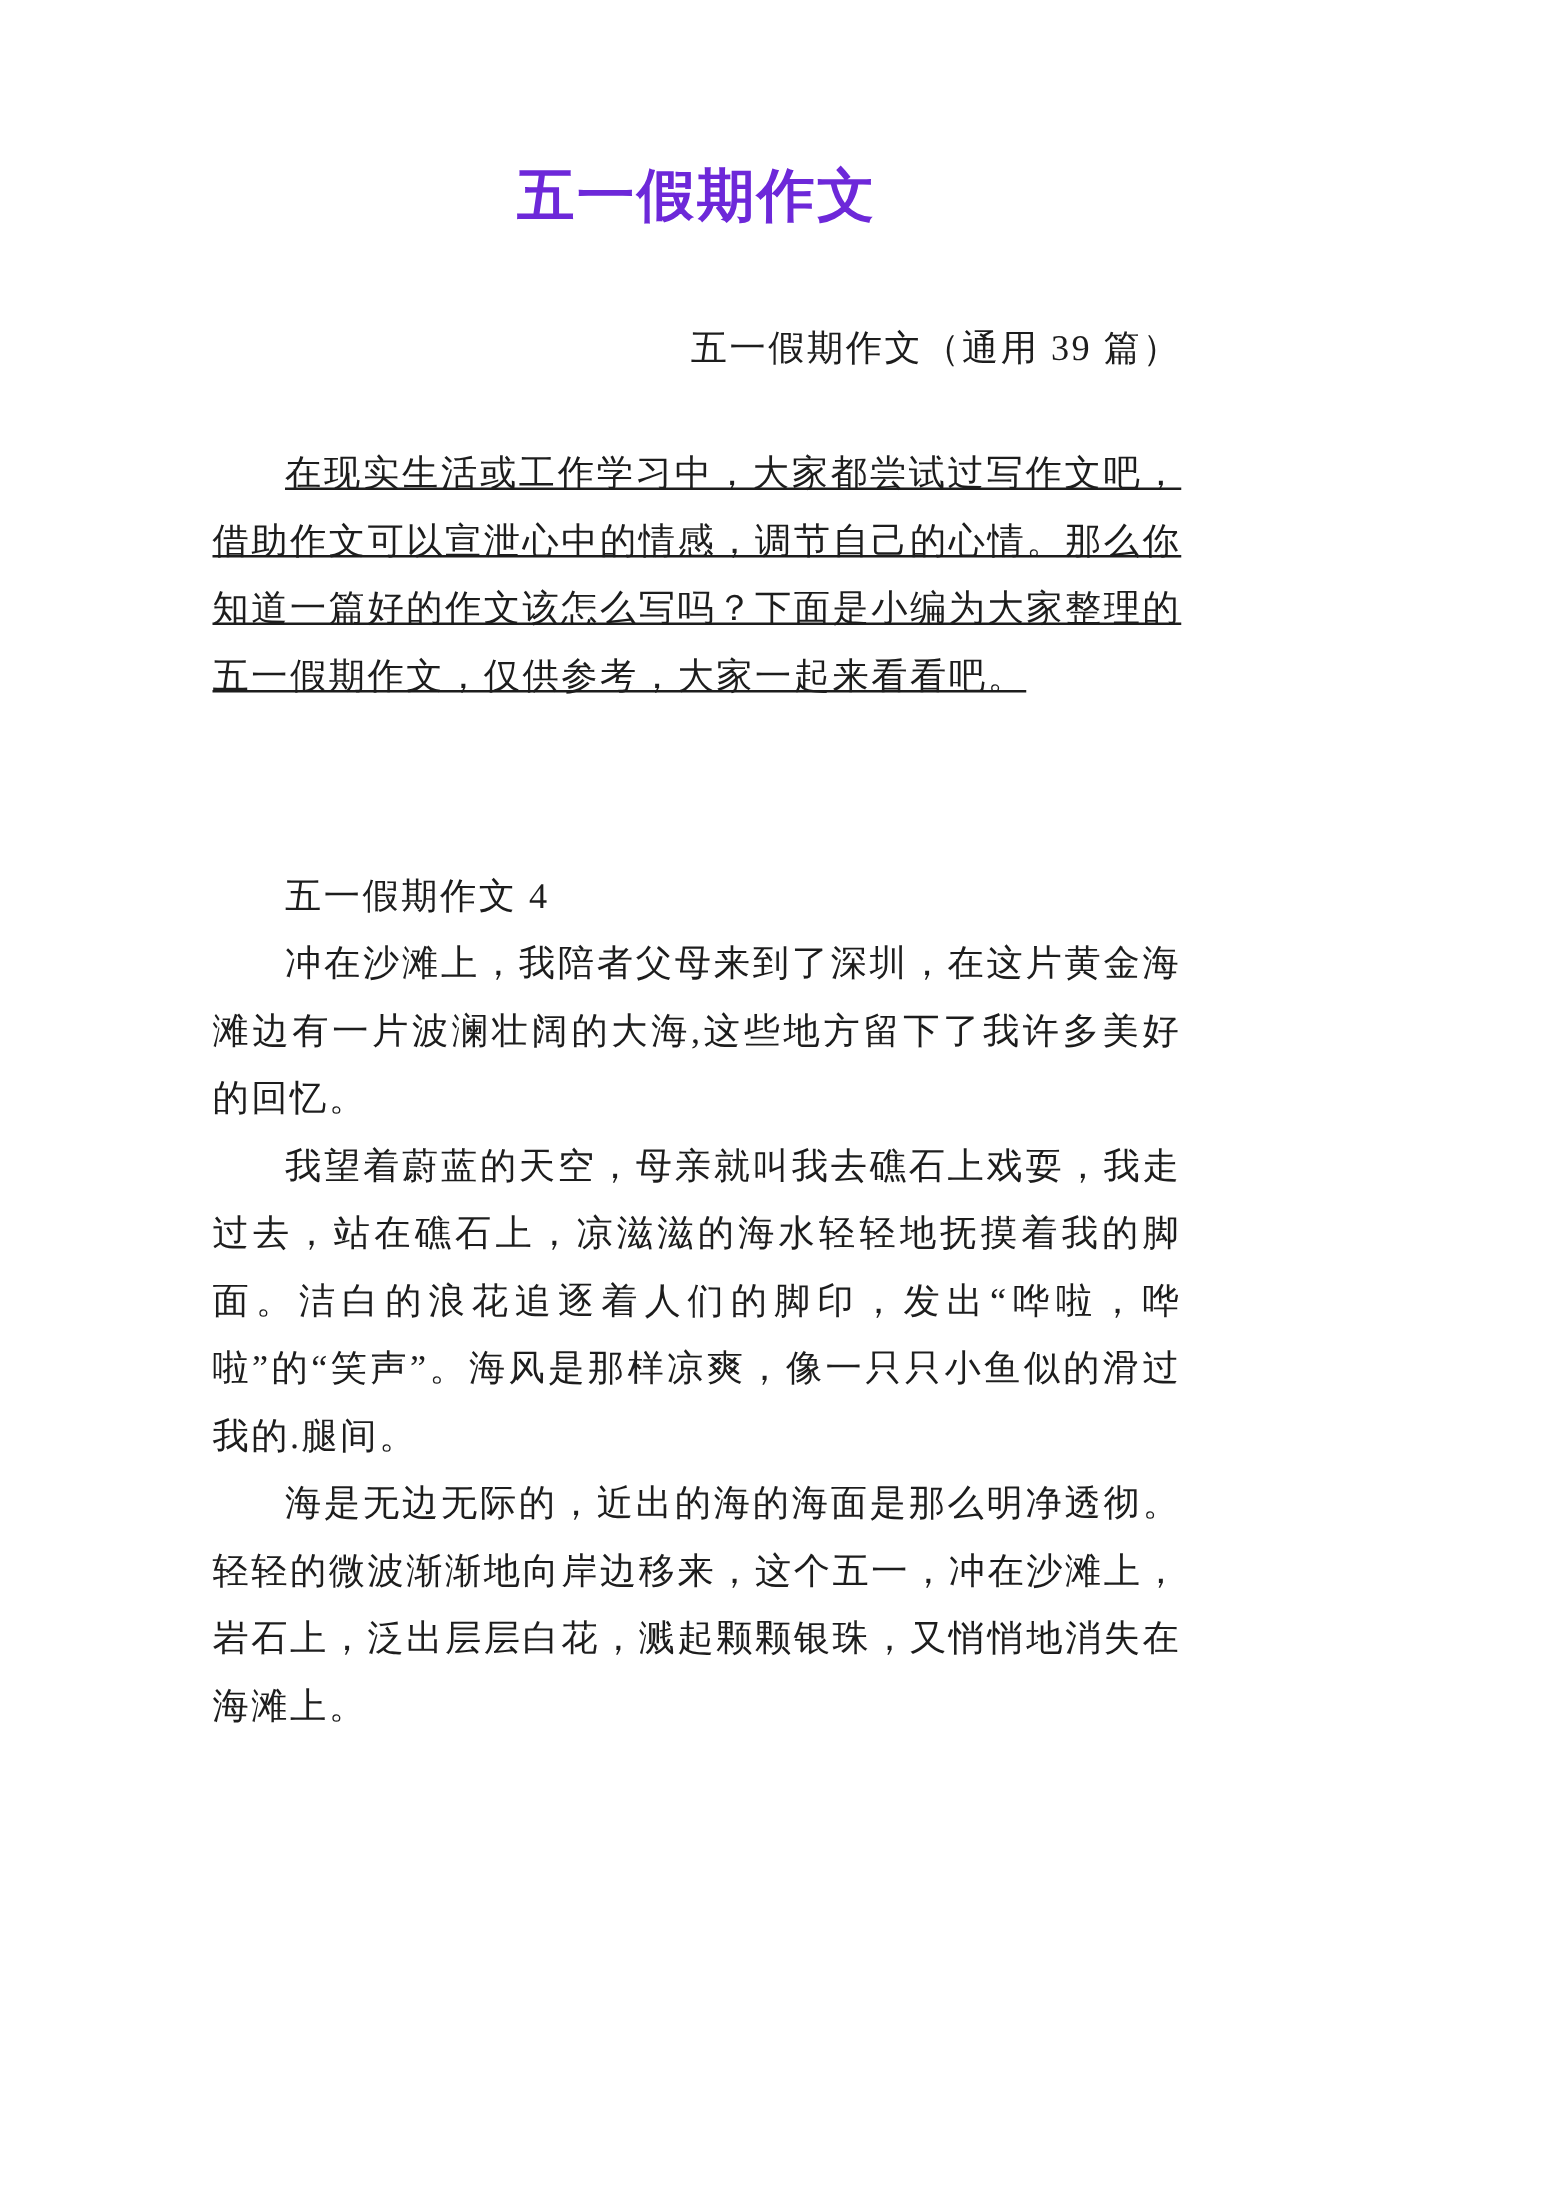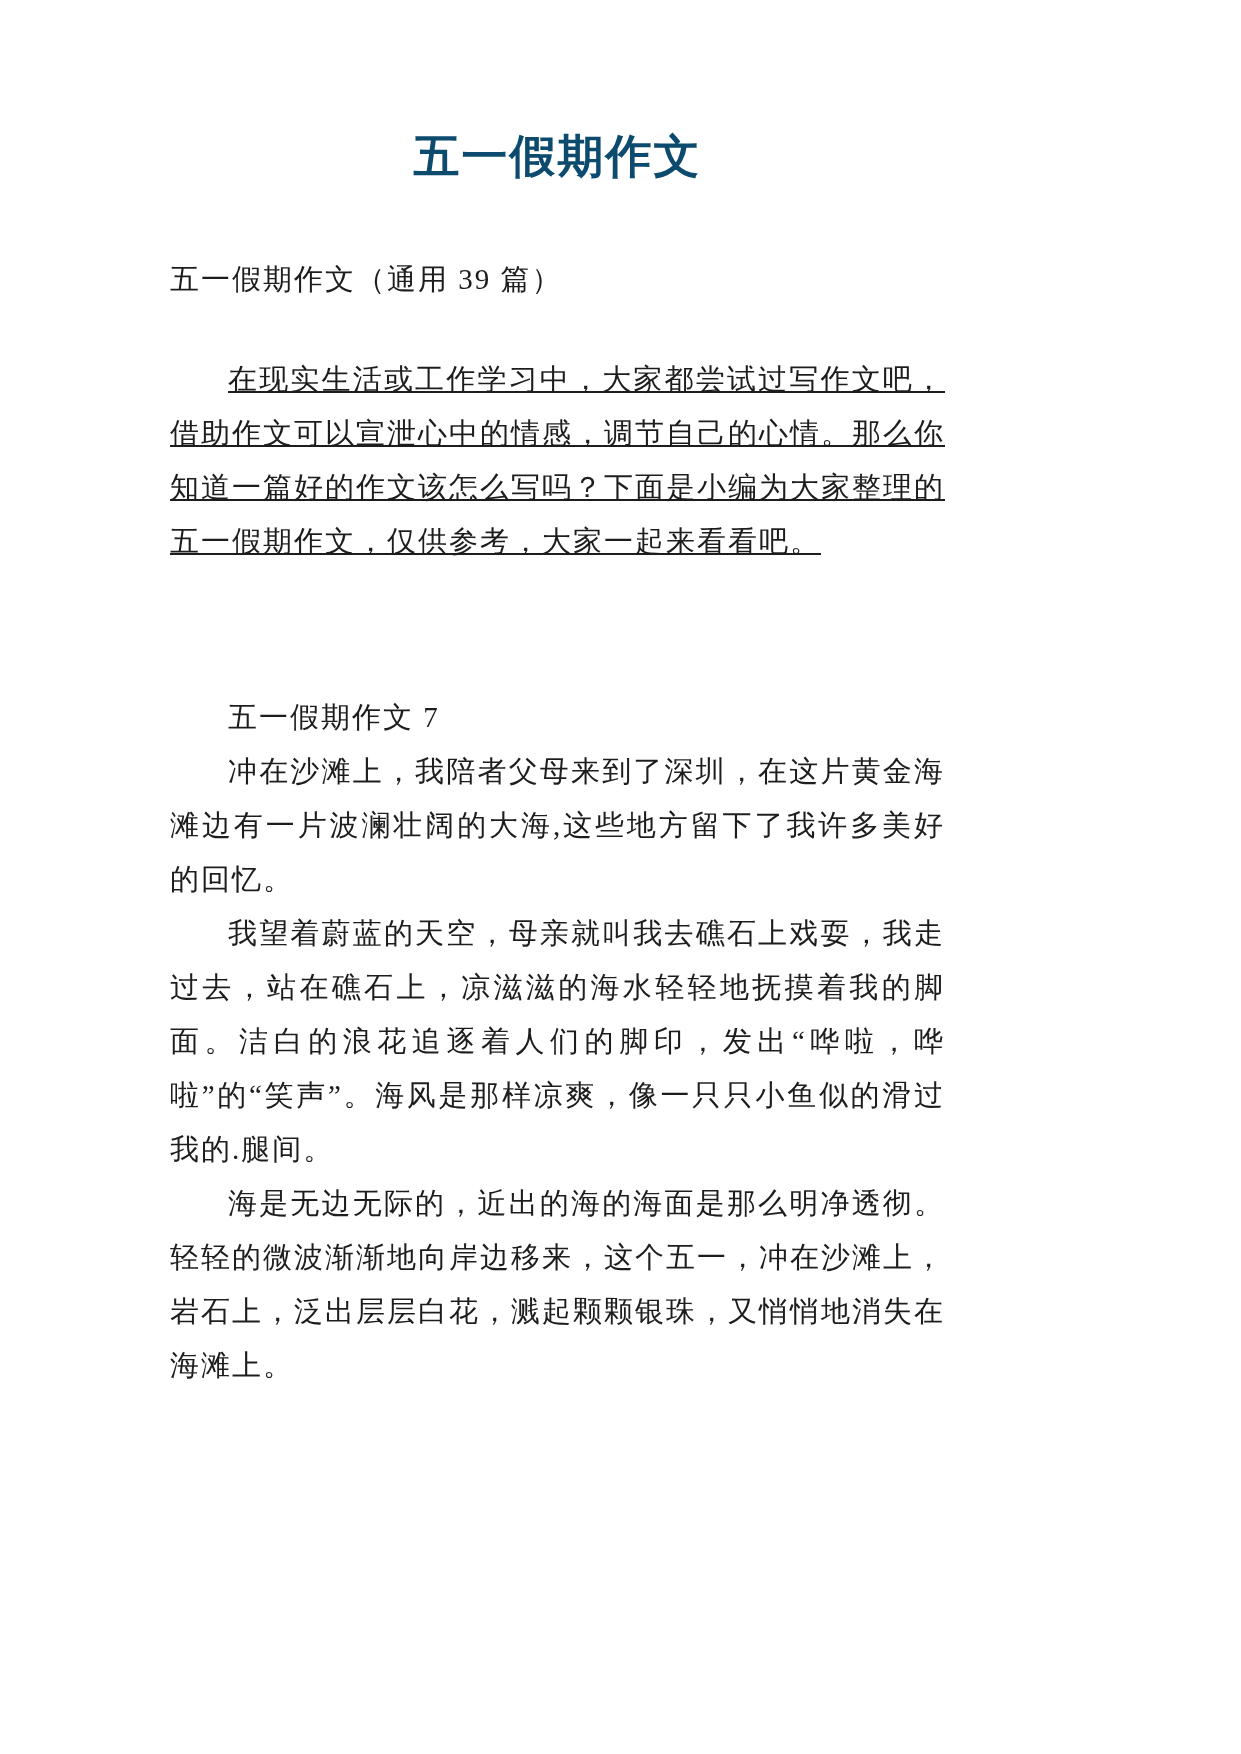--- a/index.html
+++ b/index.html
@@ -16,28 +16,29 @@
   .content {
     padding-left: 170px;
     padding-right: 296px; 
   }
   .doc-title {
     padding-top: 128px;
     font-size: 46px;
     font-weight: bold;
     line-height: 1.25;
     text-align: center;
-    color: #0c4a6e;
+    color: #6d28d9;
     letter-spacing: 2px;
   }
   .doc-subtitle {
     margin-top: 66px;
     font-size: 29px;
     line-height: 54px;
     letter-spacing: 2px;
+    text-align: right;
   }
   .para {
     margin: 0;
     font-size: 29px;
     line-height: 54px;
     text-align: justify;
     text-indent: 2em;
     letter-spacing: 2px;
     word-break: break-all;
   }
@@ -59,21 +60,21 @@
 
 <div class="page">
   <div class="content">
 
     <div class="doc-title">五一假期作文</div>
 
     <div class="doc-subtitle">五一假期作文（通用 39 篇）</div>
 
     <p class="para first">在现实生活或工作学习中，大家都尝试过写作文吧，借助作文可以宣泄心中的情感，调节自己的心情。那么你知道一篇好的作文该怎么写吗？下面是小编为大家整理的五一假期作文，仅供参考，大家一起来看看吧。</p>
 
-    <p class="section-heading">五一假期作文 7</p>
+    <p class="section-heading">五一假期作文 4</p>
 
     <p class="para">冲在沙滩上，我陪者父母来到了深圳，在这片黄金海滩边有一片波澜壮阔的大海,这些地方留下了我许多美好的回忆。</p>
 
     <p class="para">我望着蔚蓝的天空，母亲就叫我去礁石上戏耍，我走过去，站在礁石上，凉滋滋的海水轻轻地抚摸着我的脚面。洁白的浪花追逐着人们的脚印，发出“哗啦，哗啦”的“笑声”。海风是那样凉爽，像一只只小鱼似的滑过我的.腿间。</p>
 
 
     <p class="para">海是无边无际的，近出的海的海面是那么明净透彻。轻轻的微波渐渐地向岸边移来，这个五一，冲在沙滩上，岩石上，泛出层层白花，溅起颗颗银珠，又悄悄地消失在海滩上。</p>
 
   </div>
 </div>

